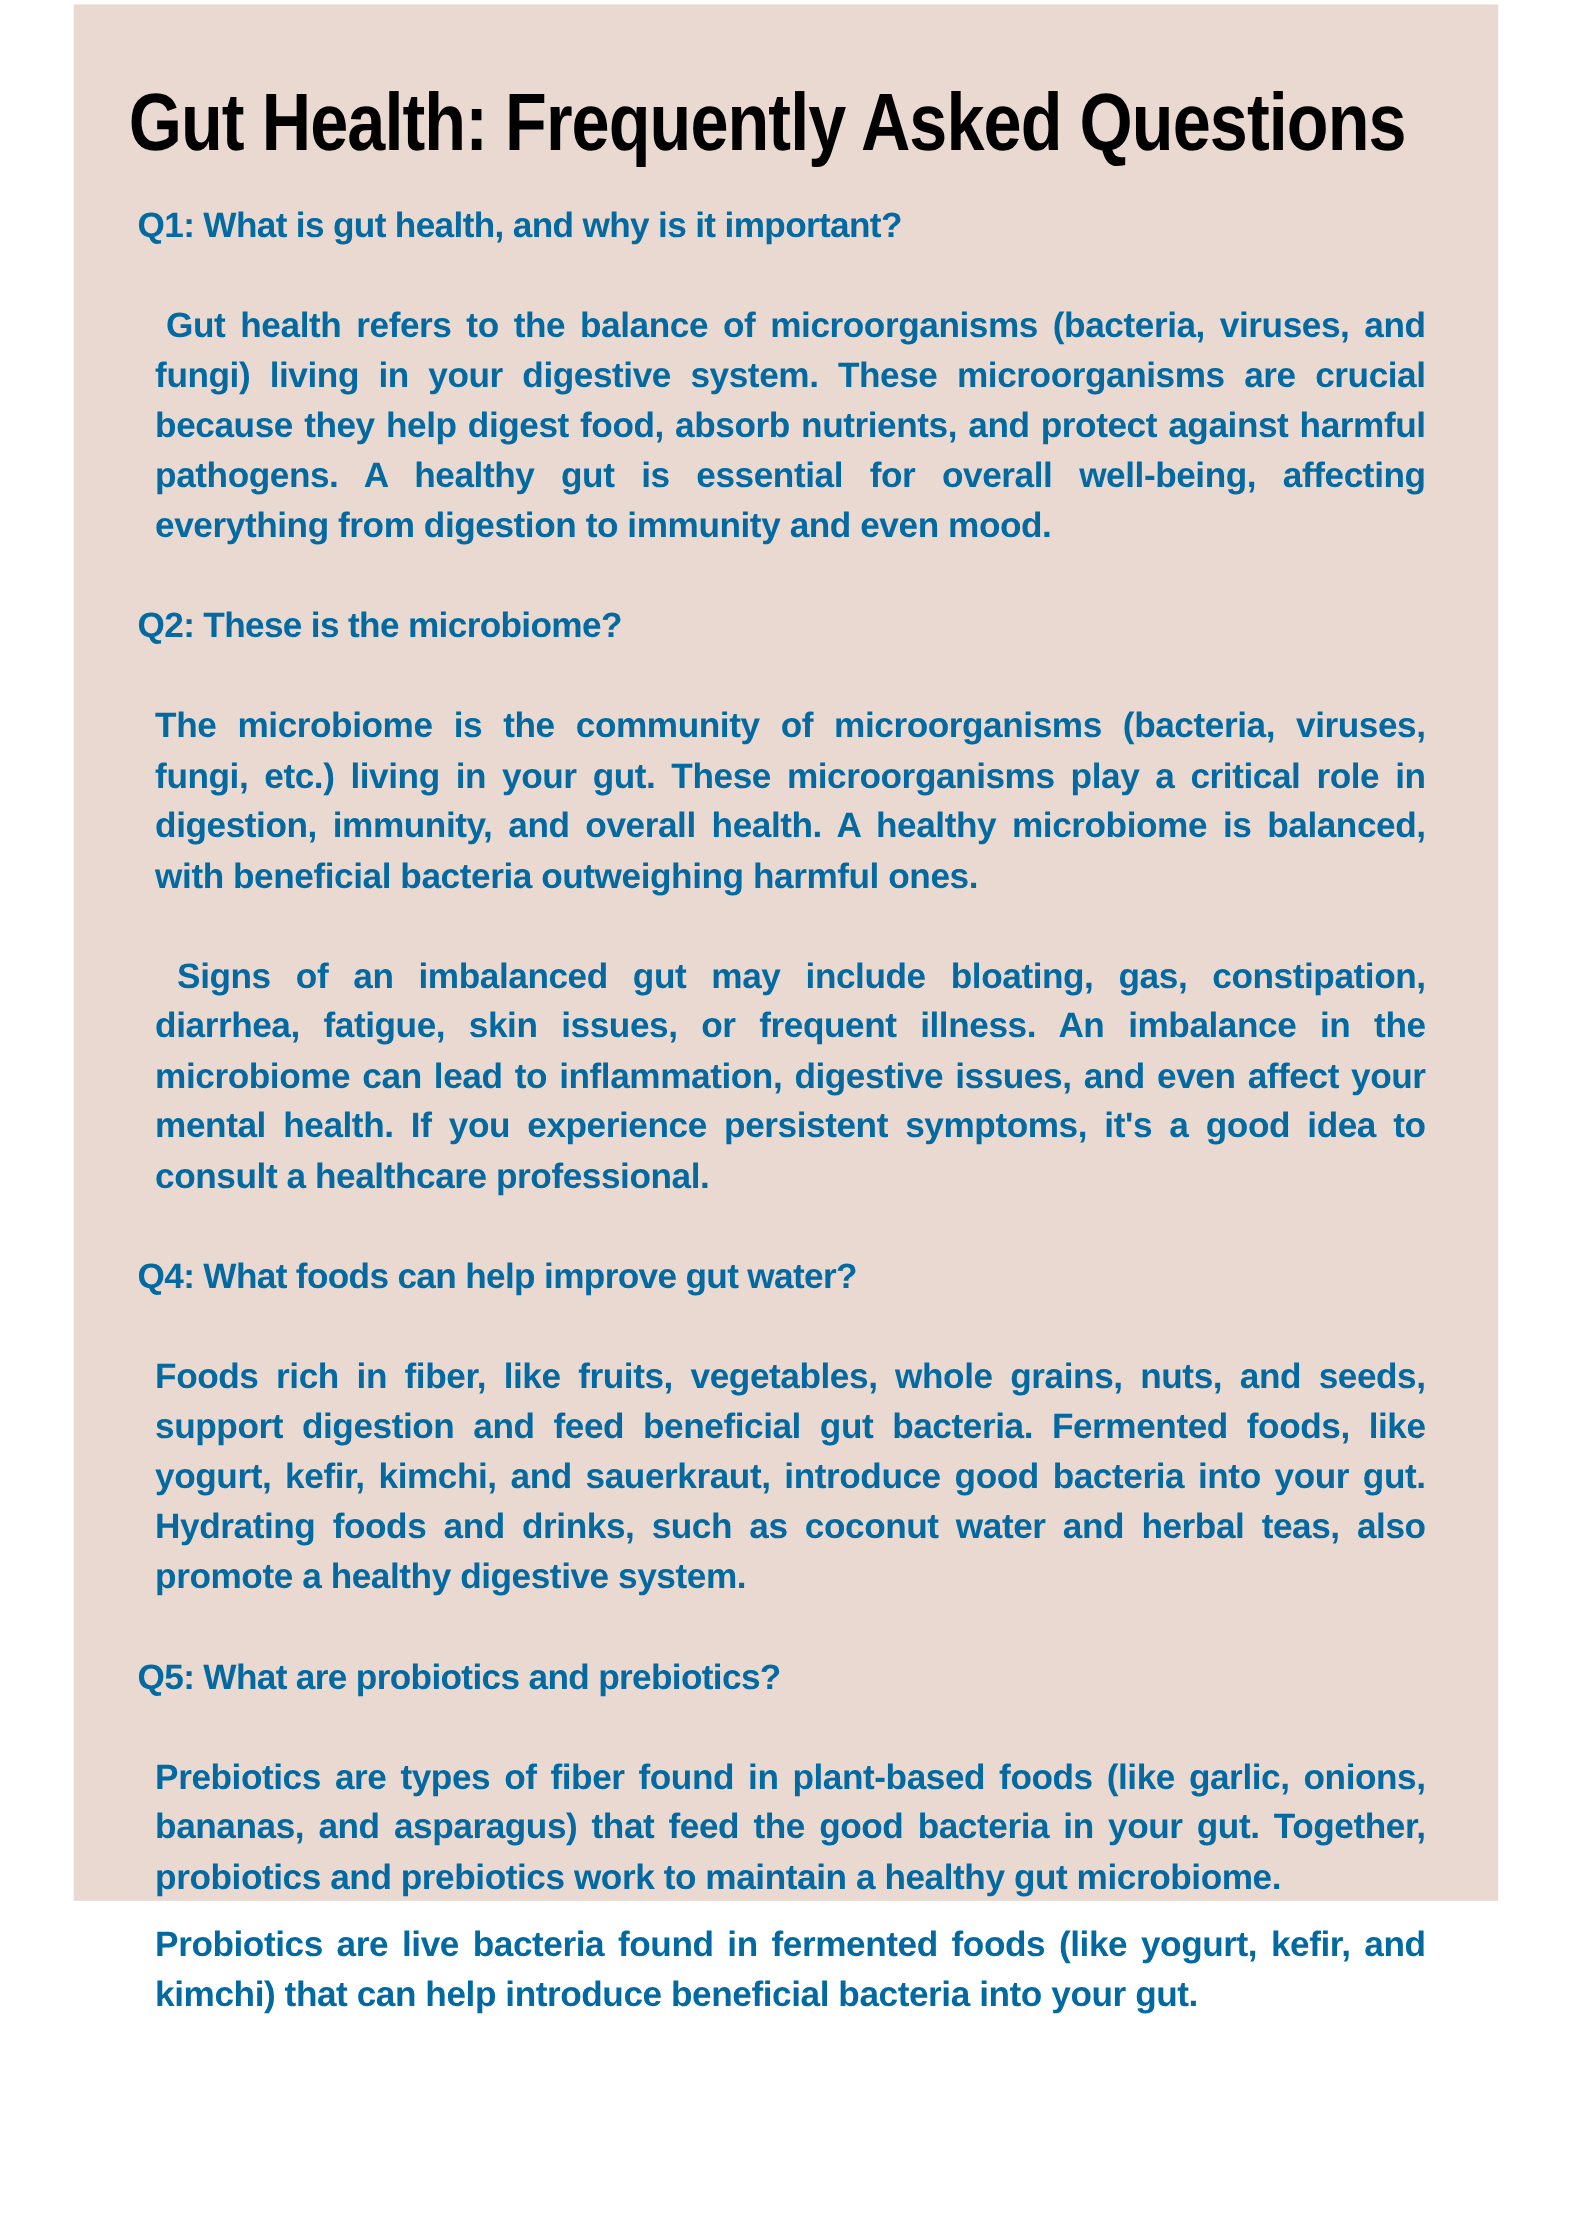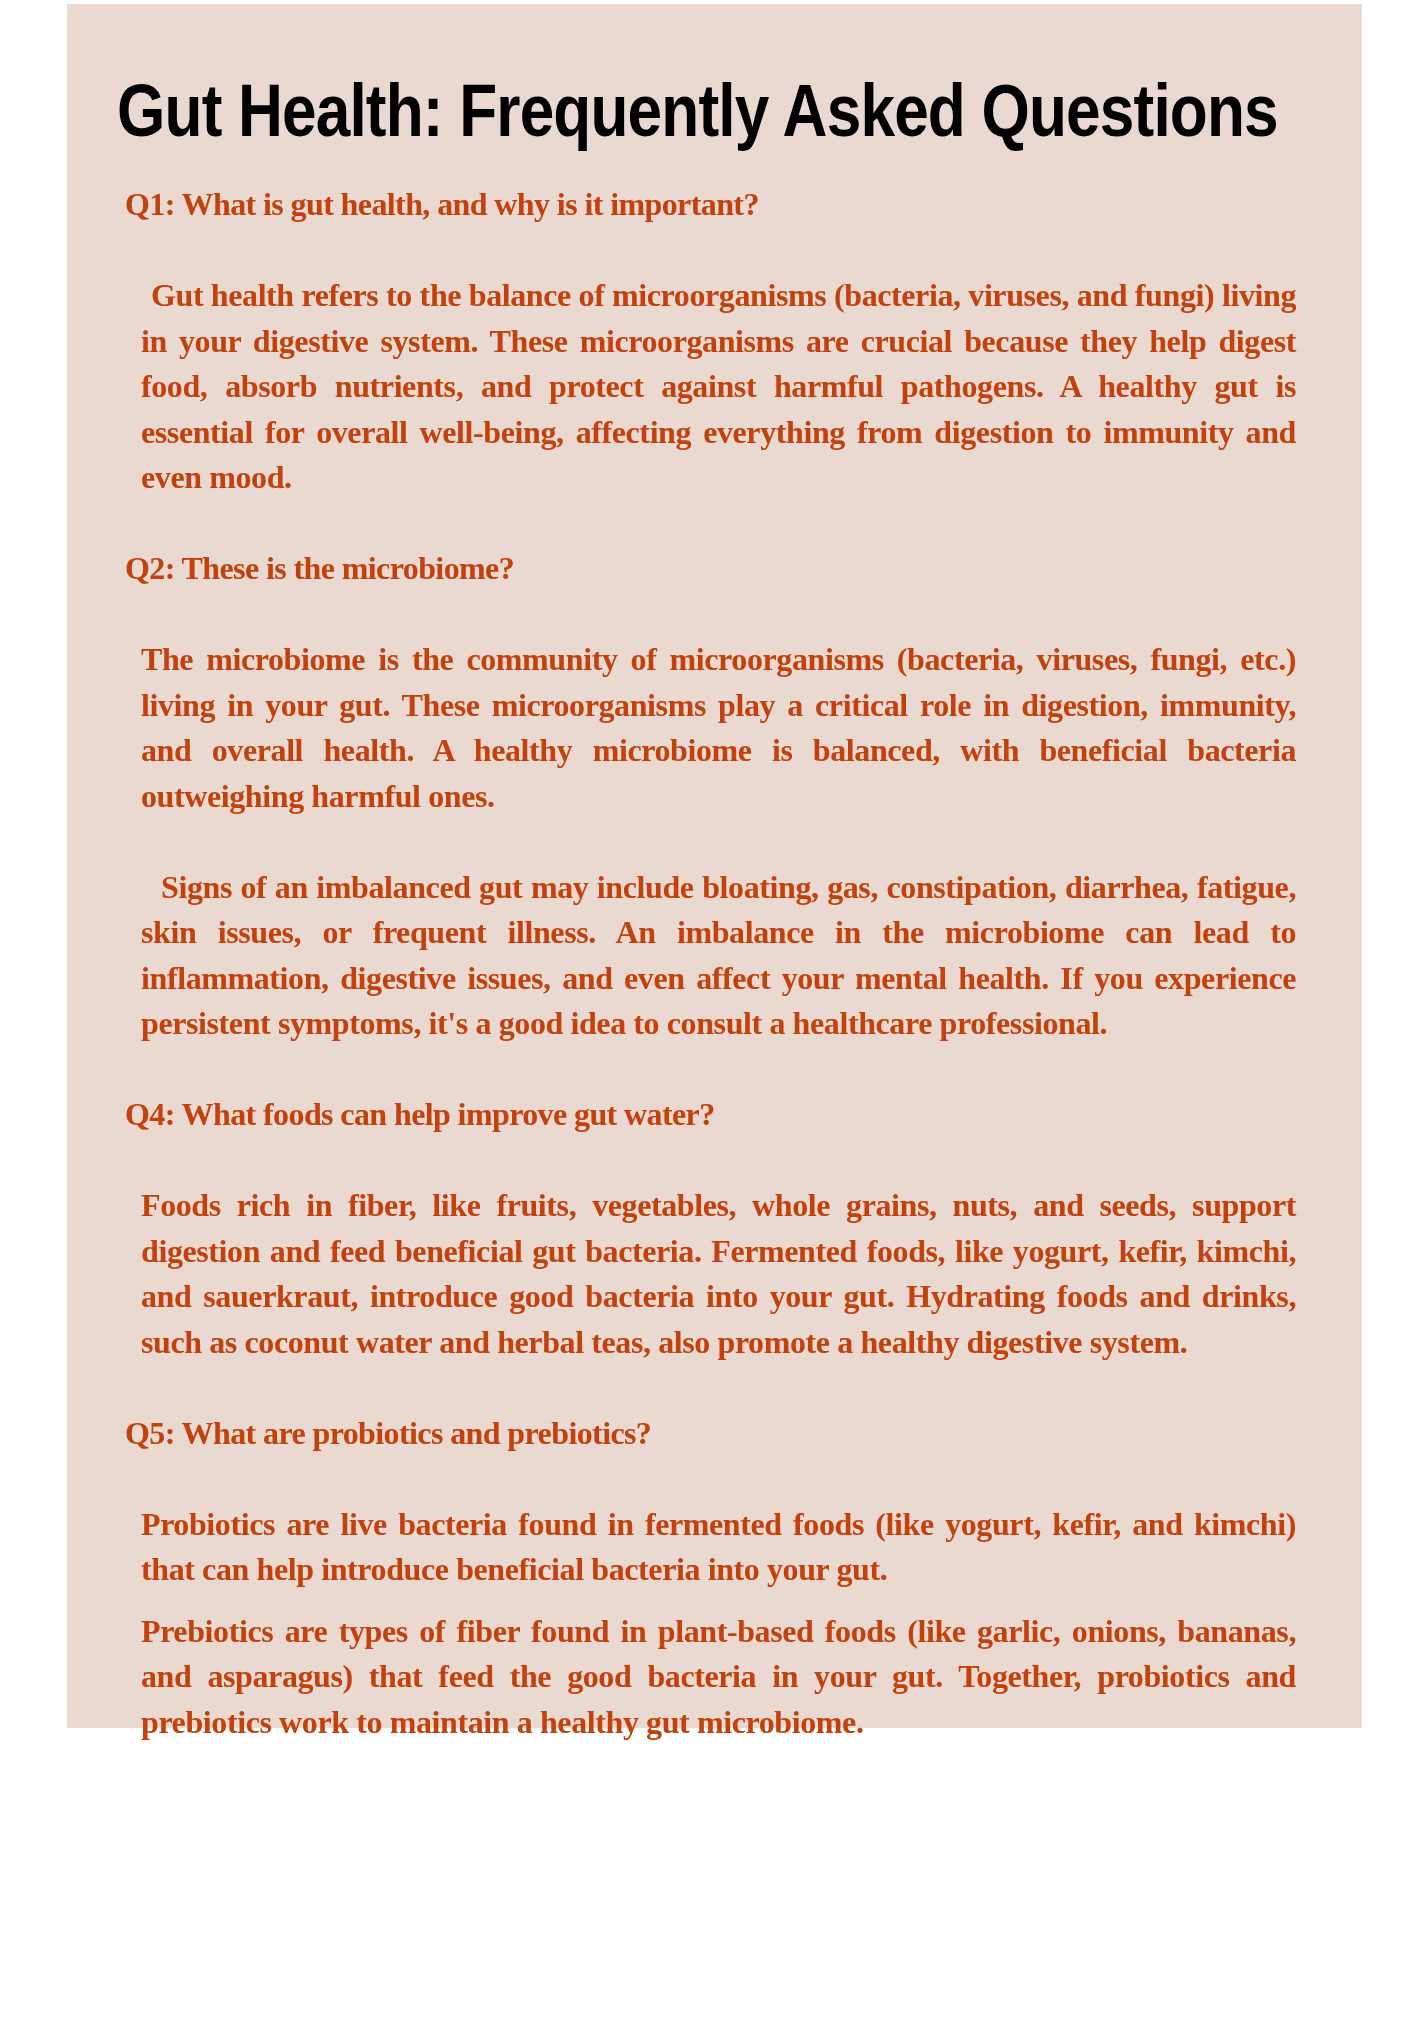--- a/index.html
+++ b/index.html
@@ -35,25 +35,25 @@
       letter-spacing: -1px;
       white-space: nowrap;
       transform: scaleX(0.84);
       transform-origin: left center;
     }
     .content {
       position: absolute;
       left: 58px;
       top: 178px;
       width: 1187px;
-      font-family: Liberation Serif, serif;
+      font-family: Liberation Sans, sans-serif;
       font-weight: bold;
       font-size: 32px;
       line-height: 45.5px;
-      color: #c2410c;
+      color: #0369a1;
     }
     .question {
       margin: 0;
       text-align: left;
       letter-spacing: -0.6px;
     }
     .answer {
       margin: 45.5px 0 45.5px 0;
       text-align: justify;
       text-align-last: left;
@@ -96,19 +96,19 @@
     <section>
       <p class="question">Q4: What foods can help improve gut water?</p>
       <div class="answer">
         <p>Foods rich in fiber, like fruits, vegetables, whole grains, nuts, and seeds, support digestion and feed beneficial gut bacteria. Fermented foods, like yogurt, kefir, kimchi, and sauerkraut, introduce good bacteria into your gut. Hydrating foods and drinks, such as coconut water and herbal teas, also promote a healthy digestive system.</p>
       </div>
     </section>
 
     <section>
       <p class="question">Q5: What are probiotics and prebiotics?</p>
       <div class="answer">
+        <p>Prebiotics are types of fiber found in plant-based foods (like garlic, onions, bananas, and asparagus) that feed the good bacteria in your gut. Together, probiotics and prebiotics work to maintain a healthy gut microbiome.</p>
         <p>Probiotics are live bacteria found in fermented foods (like yogurt, kefir, and kimchi) that can help introduce beneficial bacteria into your gut.</p>
-        <p>Prebiotics are types of fiber found in plant-based foods (like garlic, onions, bananas, and asparagus) that feed the good bacteria in your gut. Together, probiotics and prebiotics work to maintain a healthy gut microbiome.</p>
       </div>
     </section>
 
   </div>
 </div>
 
 </body></html>

